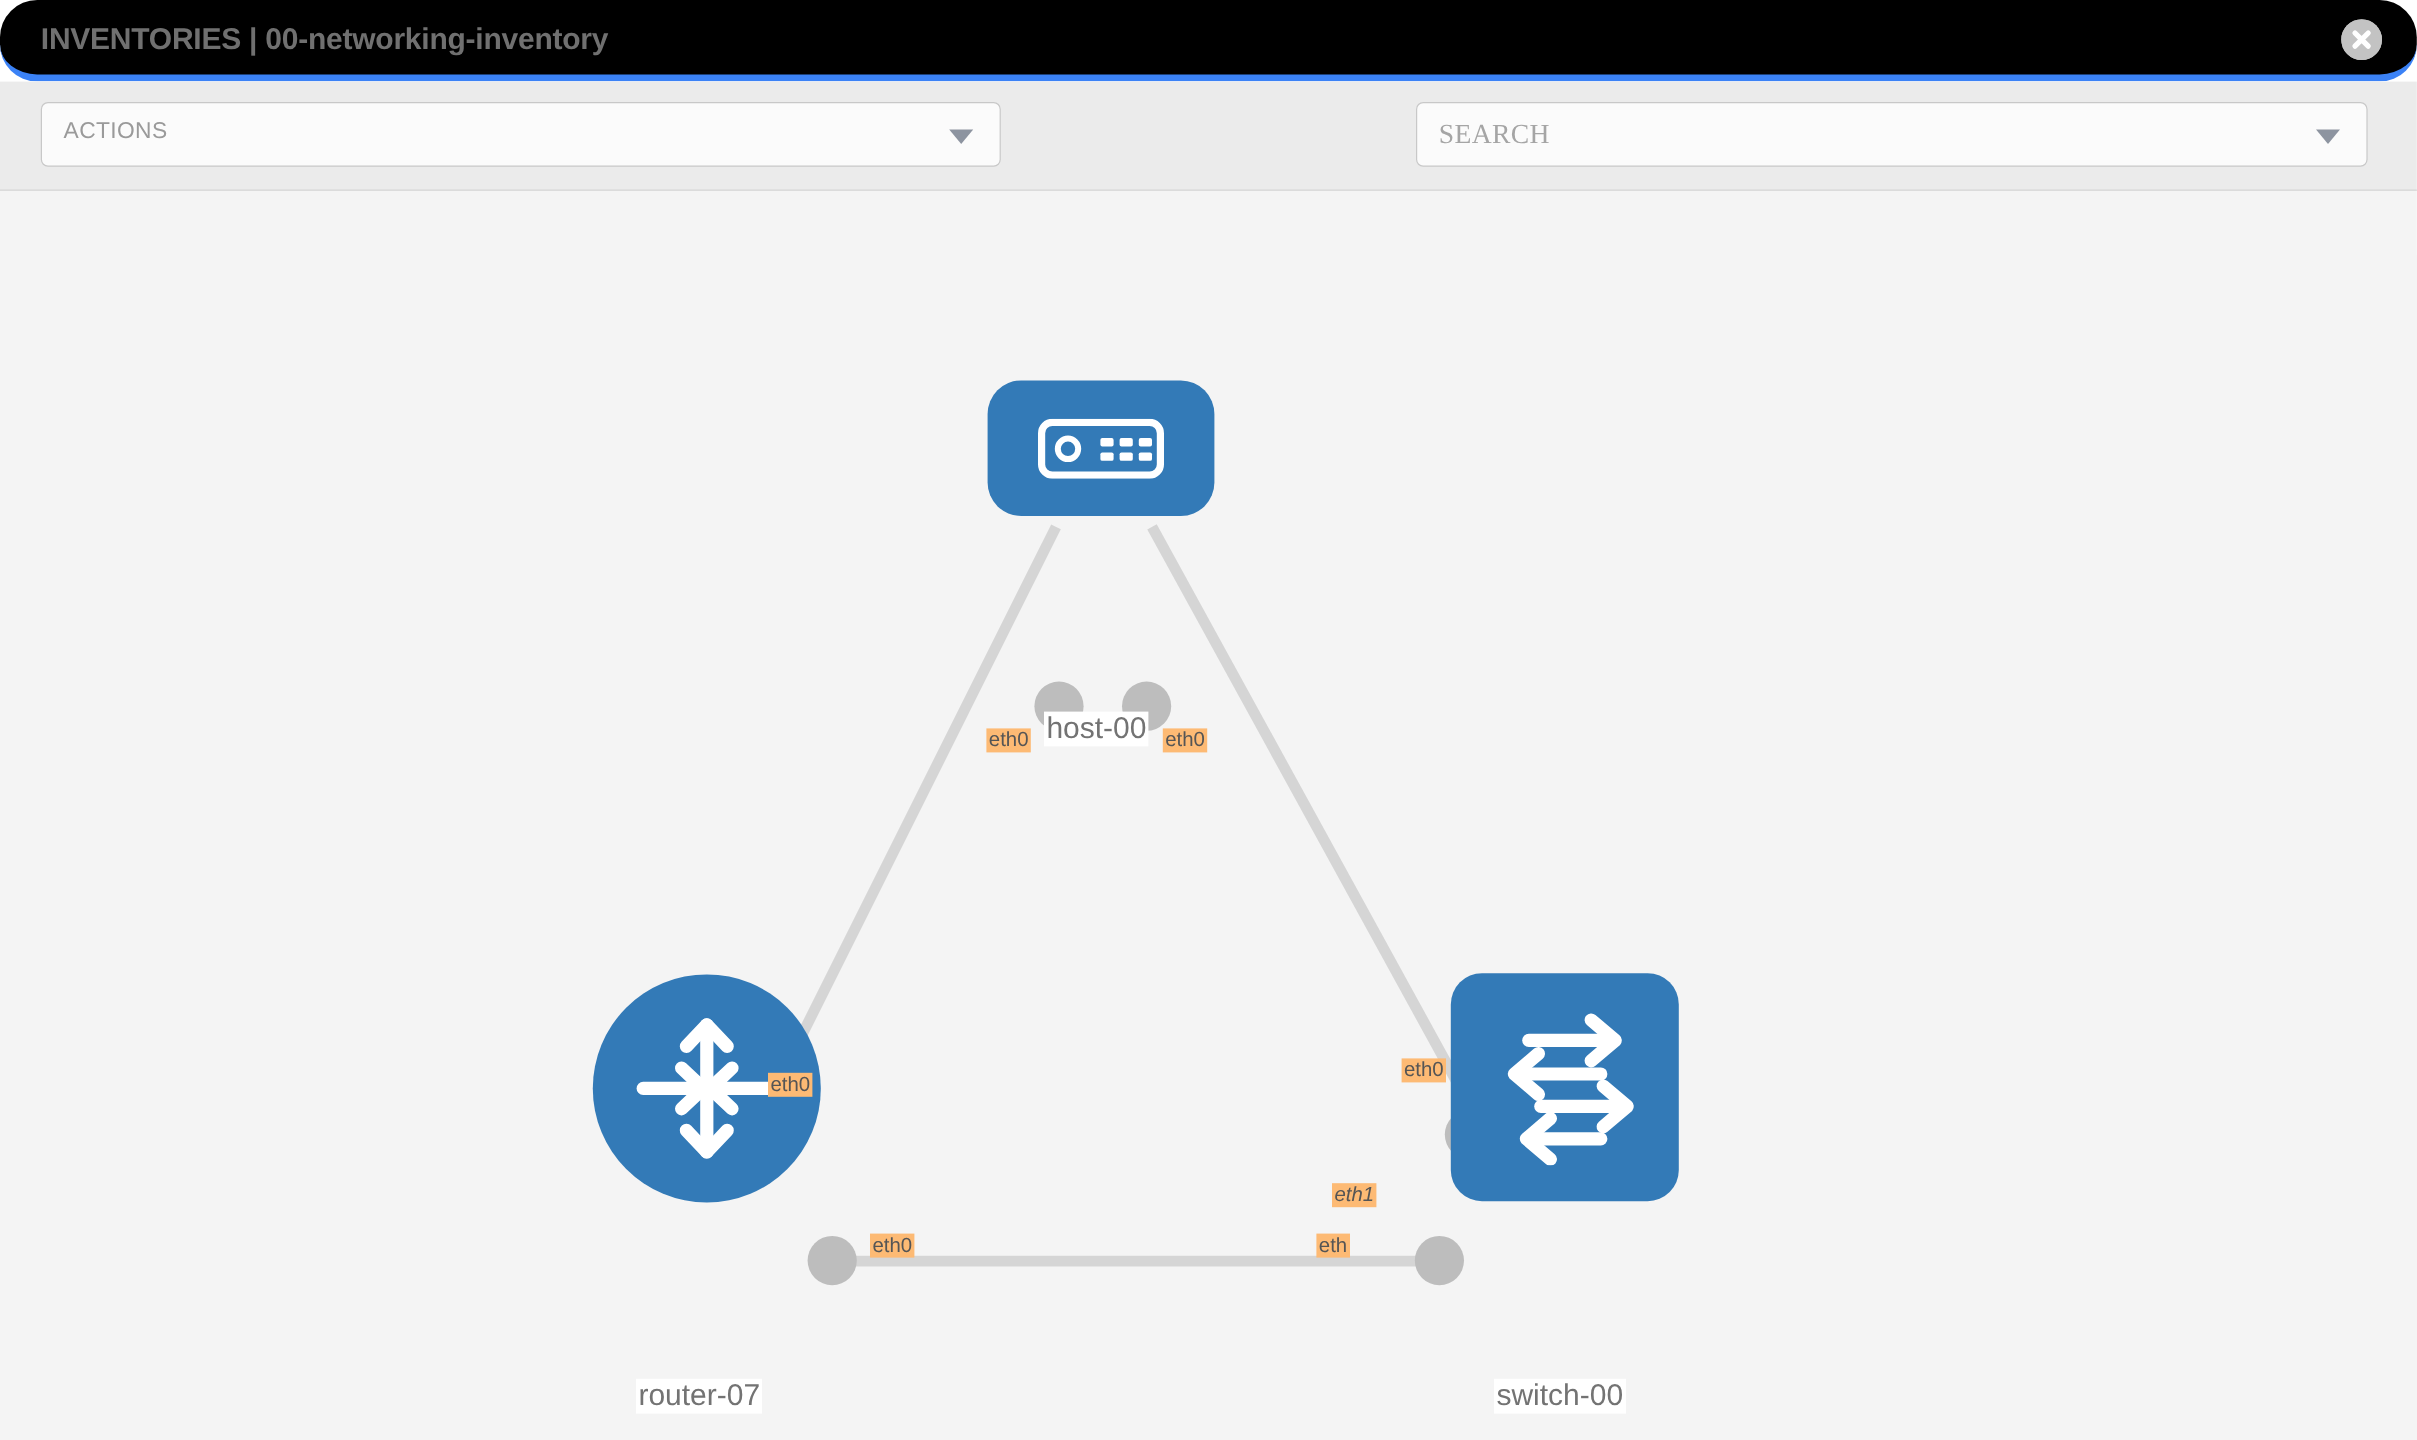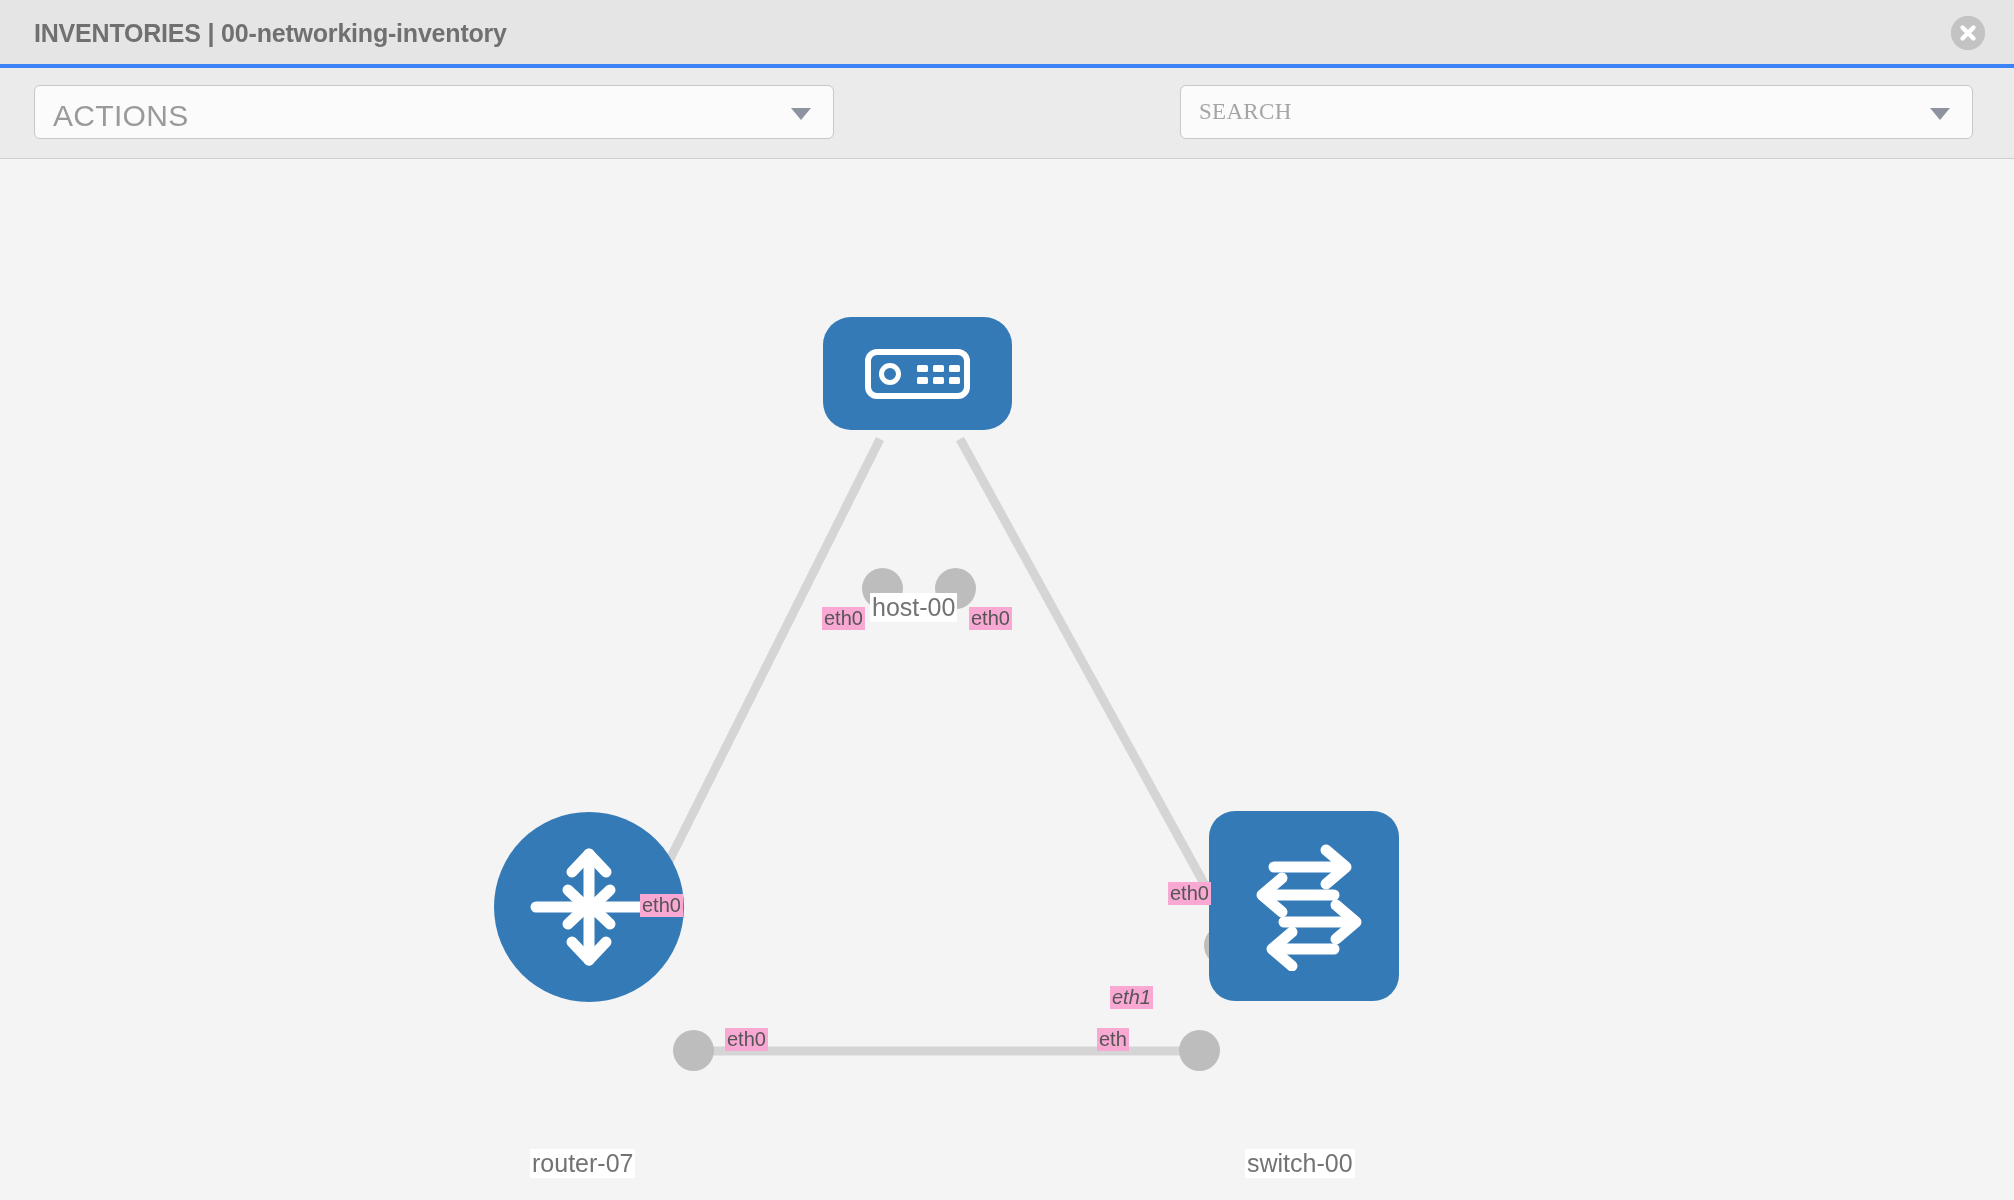--- a/index.html
+++ b/index.html
@@ -14,23 +14,24 @@
     font-family: "Liberation Sans", sans-serif;
     -webkit-font-smoothing: antialiased;
   }
 
   
   .header {
     position: absolute;
     left: 0; top: 0;
     width: 2014px;
     height: 68px;
-    background: #e5e5e5;
-    border-bottom: 4px solid #3b82f6;
+    background: #000000;
+    border-bottom: 6px solid #3b82f6;
     box-sizing: border-box;
+    border-radius: 31px;
   }
   .page-title {
     position: absolute;
     left: 34px;
     top: 19px;
     font-size: 25px;
     font-weight: bold;
     color: #707070;
     letter-spacing: -0.2px;
     white-space: nowrap;
@@ -66,21 +67,21 @@
     background: #fbfbfb;
     border: 1px solid #c8c8c8;
     border-radius: 6px;
     box-sizing: border-box;
     cursor: pointer;
   }
   .actions-select .label {
     position: absolute;
     left: 18px;
     top: 13px;
-    font-size: 30px;
+    font-size: 19px;
     color: #9a9a9a;
     letter-spacing: 0.3px;
   }
   .caret {
     position: absolute;
     right: 22px;
     top: 22px;
     width: 0; height: 0;
     border-left: 10px solid transparent;
     border-right: 10px solid transparent;
@@ -159,23 +160,23 @@
     background: #ffffff;
     white-space: nowrap;
     padding: 0 2px;
   }
   .lbl-host   { left: 870px; top: 434px; }
   .lbl-router { left: 530px; top: 990px; }
   .lbl-switch { left: 1245px; top: 990px; }
 
   .iface-label {
     position: absolute;
-    font-size: 20px;
+    font-size: 17px;
     color: #555555;
-    background: #f9a8d4;
+    background: #fdba74;
     white-space: nowrap;
     padding: 0 2px;
   }
   .if-host-left   { left: 822px; top: 448px; }
   .if-host-right  { left: 969px; top: 448px; }
   .if-router-up   { left: 640px; top: 735px; }
   .if-switch-up   { left: 1168px; top: 723px; }
   .if-router-r    { left: 725px; top: 869px; }
   .if-switch-l    { left: 1097px; top: 869px; }
   .if-switch-l2   { left: 1110px; top: 827px; font-style: italic; }

